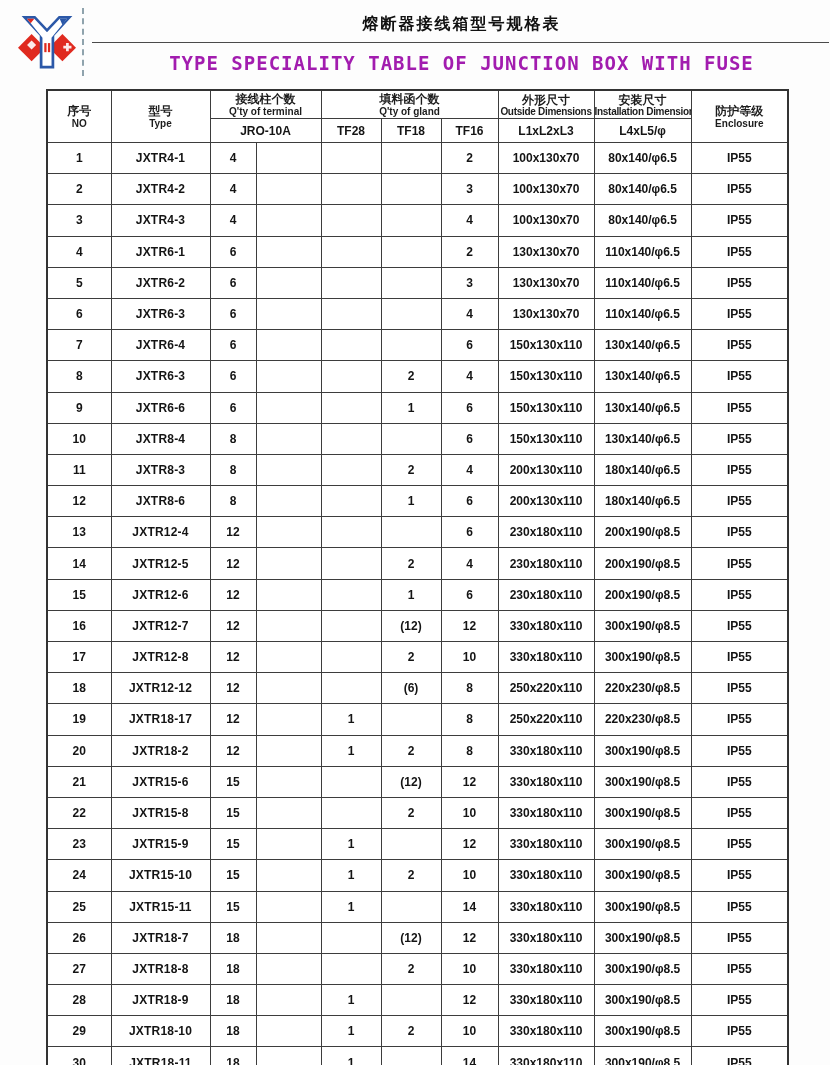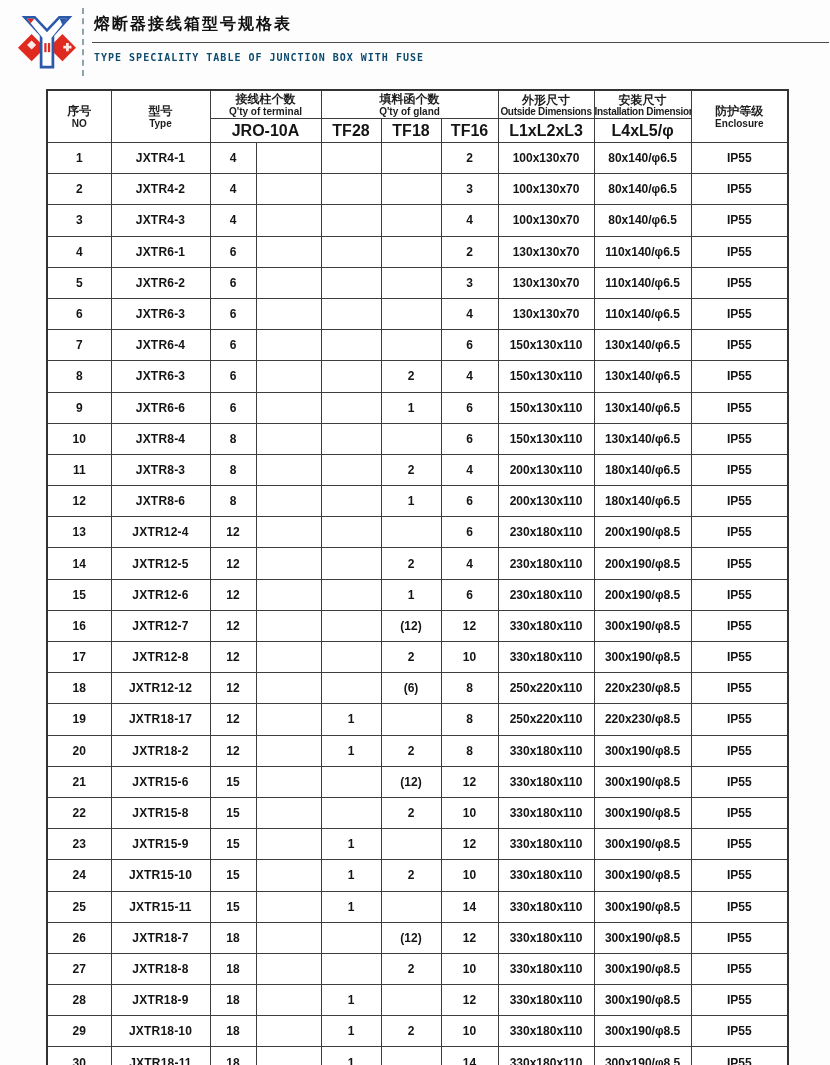--- a/index.html
+++ b/index.html
@@ -7,36 +7,36 @@
     position:relative;
     width:830px;height:1065px;
     background:#fdfdfd;
     font-family:"Liberation Sans","DejaVu Sans",sans-serif;
     color:#151515;
     overflow:hidden;
   }
   
   .masthead{
     position:absolute;left:18px;top:8px;right:10px;height:72px;
-    display:flex;align-items:stretch;
+    display:flex;align-items:stretch;text-align:center;
   }
   .logo-box{width:58px;height:68px;flex:0 0 auto;margin-top:2px;}
   .dash-divider{
     width:0;border-left:2px dashed #8fa3ad;
     margin:0 8px 0 6px;height:68px;align-self:flex-start;
   }
   .titles{flex:1 1 auto;display:flex;flex-direction:column;justify-content:flex-start;}
   .title-cn{
     margin:6px 0 0 2px;font-size:16px;font-weight:bold;letter-spacing:2px;
     font-family:"Liberation Sans","DejaVu Sans",sans-serif;color:#111;
   }
   .title-rule{height:0;border-top:1.7px solid #4a4a4a;margin:7px 0 0 0;width:737px;}
   .title-en{
-    margin:9px 0 0 2px;font-size:10px;font-weight:bold;letter-spacing:1px;
-    font-family:"DejaVu Sans Mono","Liberation Mono",monospace;color:#0c4a6e;
+    margin:9px 0 0 2px;font-size:19px;font-weight:bold;letter-spacing:1px;
+    font-family:"DejaVu Sans Mono","Liberation Mono",monospace;color:#a21caf;
     white-space:nowrap;
   }
   
   table.spec{
     position:absolute;left:46px;top:89px;
     border-collapse:collapse;table-layout:fixed;width:741px;
     background:#fff;
   }
   table.spec th,table.spec td{
     border:1.6px solid #3d3d3d;
@@ -45,21 +45,21 @@
     overflow:hidden;white-space:nowrap;
   }
   table.spec{border:2px solid #333;}
   thead tr.h1 th{height:27px;}
   thead tr.h2 th{height:23px;}
   th .cn{display:block;font-size:12px;font-weight:bold;line-height:14px;color:#1c1c1c;}
   th .en{display:block;font-size:10px;font-weight:bold;line-height:12px;color:#1c1c1c;}
   th .en.tiny{font-size:10px;letter-spacing:-0.3px;line-height:10px;}
   th.span2v{vertical-align:middle;}
   th.span2v .cn{}
-  thead .sub{font-size:16px;font-weight:bold;}
+  thead .sub{font-size:12px;font-weight:bold;}
   tbody td{height:30.2px;font-size:12px;font-weight:bold;color:#141414;}
   tbody td.c-type{letter-spacing:0.2px;margin-left:44px;}
   
   .logo-box svg{display:block;}
 </style>
 </head>
 <body>
 
 <div class="page">
 

